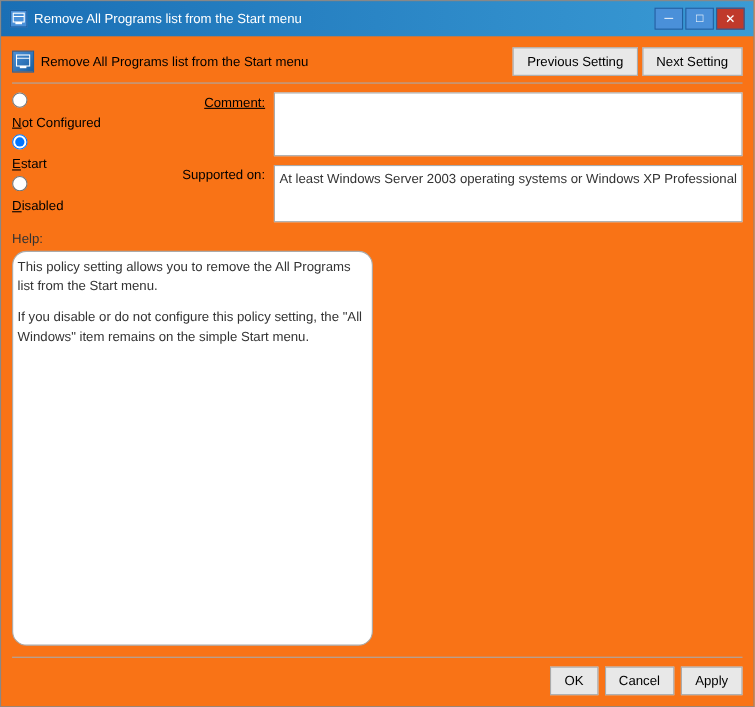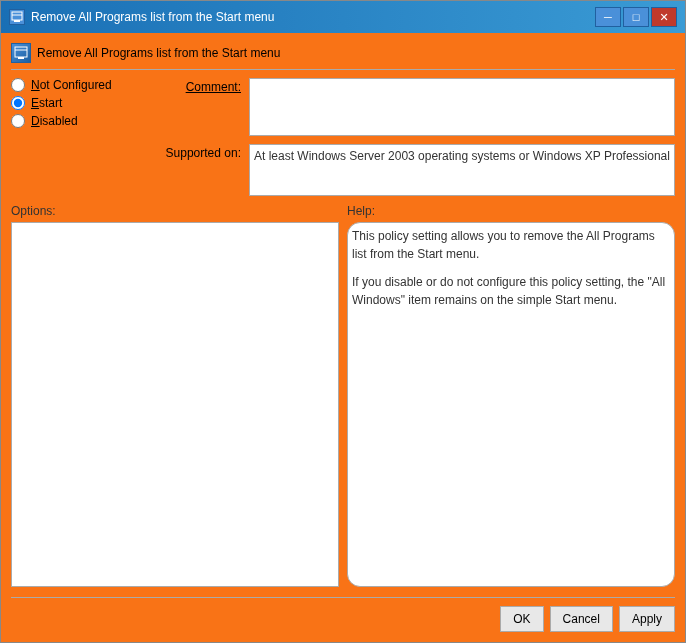--- a/index.html
+++ b/index.html
@@ -117,20 +117,21 @@
       align-items: center;
     }
     .btn-primary {
       background: #e8e8e8;
     }
     .radio-item {
       display: flex;
       align-items: flex-start;
       gap: 6px;
       cursor: pointer;
+      flex-direction: column;
     }
     .radio-input {
       width: 14px;
       height: 14px;
       cursor: pointer;
     }
     .radio-label {
       font-size: 12px;
     }
     .main-panels {
@@ -259,20 +260,24 @@
       <div class="header-left">
         <div class="header-icon">
           <svg width="14" height="14" viewBox="0 0 14 14">
             <rect x="1" y="1" width="12" height="10" fill="none" stroke="white" stroke-width="1"></rect>
             <line x1="1" y1="4" x2="13" y2="4" stroke="white" stroke-width="1"></line>
             <rect x="4" y="11" width="6" height="2" fill="white"></rect>
           </svg>
         </div>
         <span class="header-title">Remove All Programs list from the Start menu</span>
       </div>
+      <div class="header-buttons">
+        <button class="btn">Previous Setting</button>
+        <button class="btn">Next Setting</button>
+      </div>
     </div>
 
     <div class="top-area">
 
       <div class="left-column">
         <div class="radio-item">
           <input type="radio" class="radio-input" name="setting" id="not-configured" style="">
           <label for="not-configured" class="radio-label">
             <span class="underline">N</span><span>ot Configured</span>
           </label>
@@ -298,24 +303,20 @@
         </div>
         <div class="supported-row">
           <span class="supported-label">Supported on:</span>
           <div class="supported-box">At least Windows Server 2003 operating systems or Windows XP Professional</div>
         </div>
       </div>
     </div>
 
     <div class="main-panels" style="flex:1; min-height:0;">
 
-      <div class="options-panel" style="height:100%;">
-        <div class="panel-header">Options:</div>
-        <div class="panel-box" style="height:calc(100% - 20px);"></div>
-      </div>
 
       <div class="help-panel" style="height:100%;">
         <div class="panel-header">Help:</div>
         <div class="panel-box help-text" style="height:calc(100% - 20px);border-radius:13px;">
           <p>This policy setting allows you to remove the All Programs list from the Start menu.</p>
           <p>If you disable or do not configure this policy setting, the "All Windows" item remains on the simple Start menu.</p>
         </div>
       </div>
     </div>
 

